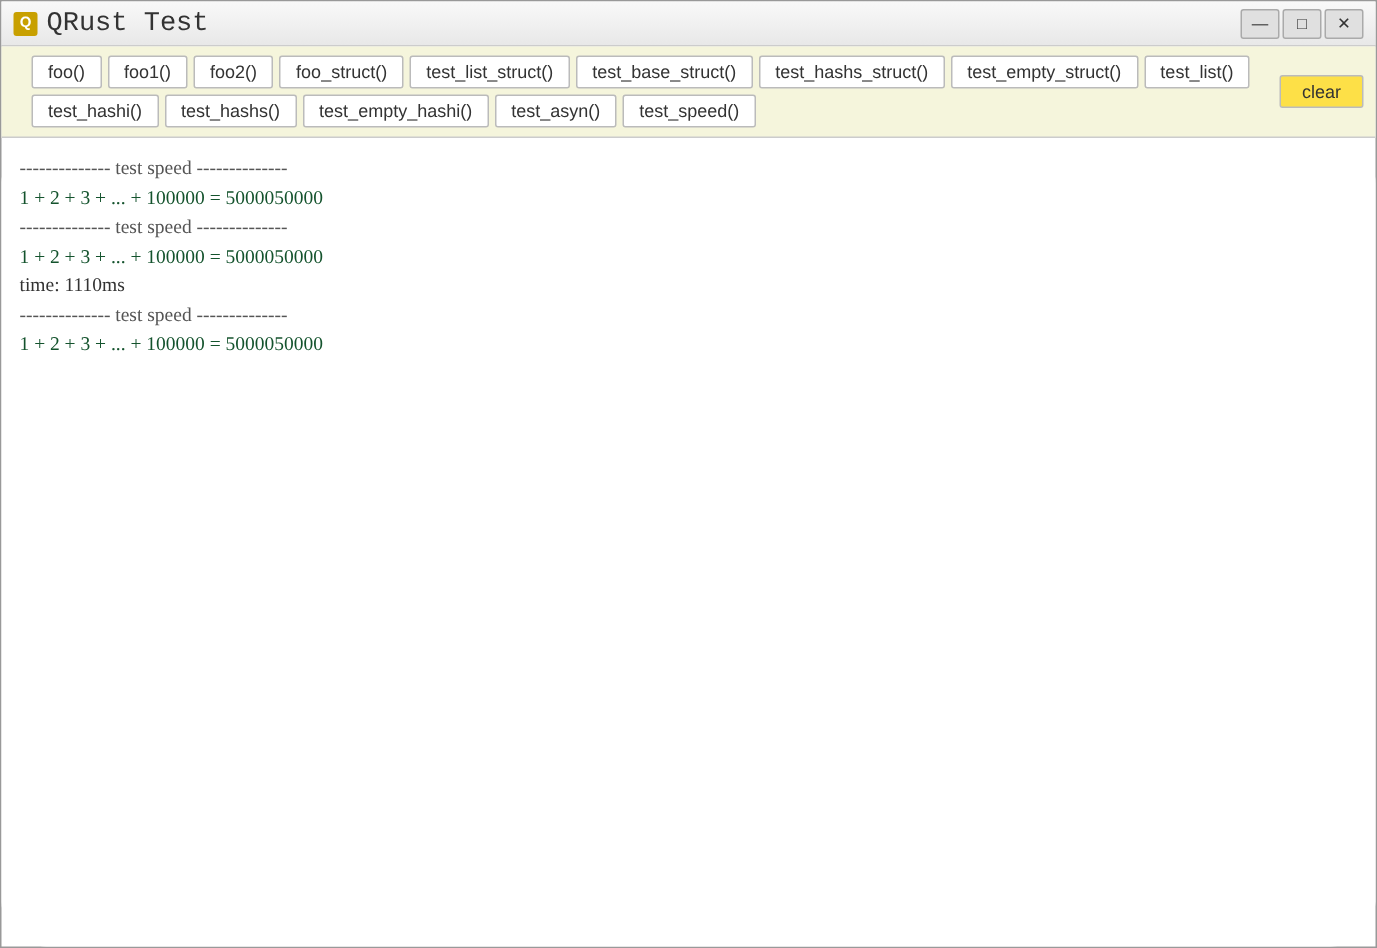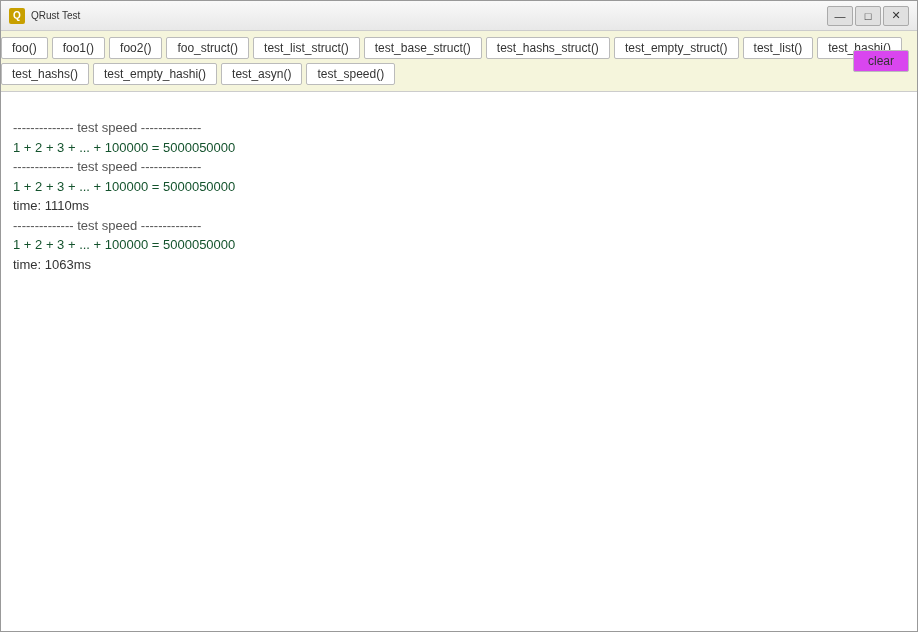--- a/index.html
+++ b/index.html
@@ -52,22 +52,23 @@
       border-radius: 2px;
       display: flex;
       align-items: center;
       justify-content: center;
       font-size: 10px;
       color: white;
       font-weight: bold;
     }
 
     .title-text {
-      font-size: 10px;
-      color: #333;
+      font-size: 18px;
+      color: #333;
+      font-family: Liberation Mono, monospace;
     }
 
     .title-bar-controls {
       display: flex;
       gap: 2px;
     }
 
     .title-btn {
       width: 26px;
       height: 20px;
@@ -78,21 +79,21 @@
       display: flex;
       align-items: center;
       justify-content: center;
       font-size: 11px;
       color: #333;
     }
 
     .toolbar {
       background: #f5f5dc;
       border-bottom: 1px solid #ccc;
-      padding: 6px 0;
+      padding: 6px 20px;
       display: flex;
       flex-wrap: wrap;
       gap: 4px;
       align-items: center;
       flex-shrink: 0;
       position: relative;
     }
 
     .func-btn {
       background: #fff;
@@ -103,34 +104,34 @@
       color: #333;
       cursor: pointer;
       font-family: 'Segoe UI', Tahoma, sans-serif;
     }
 
     .clear-btn {
       position: absolute;
       right: 8px;
       top: 50%;
       transform: translateY(-50%);
-      background: #d946ef;
+      background: #fde047;
       border: 1px solid #bbb;
       border-radius: 2px;
       padding: 3px 14px;
       font-size: 12px;
       color: #333;
       cursor: pointer;
     }
 
     .output-area {
       flex: 1;
       background: #fff;
-      padding: 26px 12px;
-      font-family: Liberation Sans, sans-serif;
+      padding: 10px 12px;
+      font-family: Liberation Serif, serif;
       font-size: 13px;
       color: #333;
       overflow-y: auto;
       line-height: 1.5;
       border-radius: 30px;
     }
 
     .output-line {
       display: block;
       white-space: pre;
@@ -188,15 +189,14 @@
 
   <div class="output-area">
 
   <span class="output-line separator">-------------- test speed --------------</span>
       <span class="output-line equation">1 + 2 + 3 + ... + 100000 = 5000050000</span>
       <span class="output-line separator">-------------- test speed --------------</span>
       <span class="output-line equation">1 + 2 + 3 + ... + 100000 = 5000050000</span>
       <span class="output-line timing">time: 1110ms</span>
       <span class="output-line separator">-------------- test speed --------------</span>
       <span class="output-line equation">1 + 2 + 3 + ... + 100000 = 5000050000</span>
-      <span class="output-line timing">time: 1063ms</span>
     </div>
 </div>
 
 </body></html>

